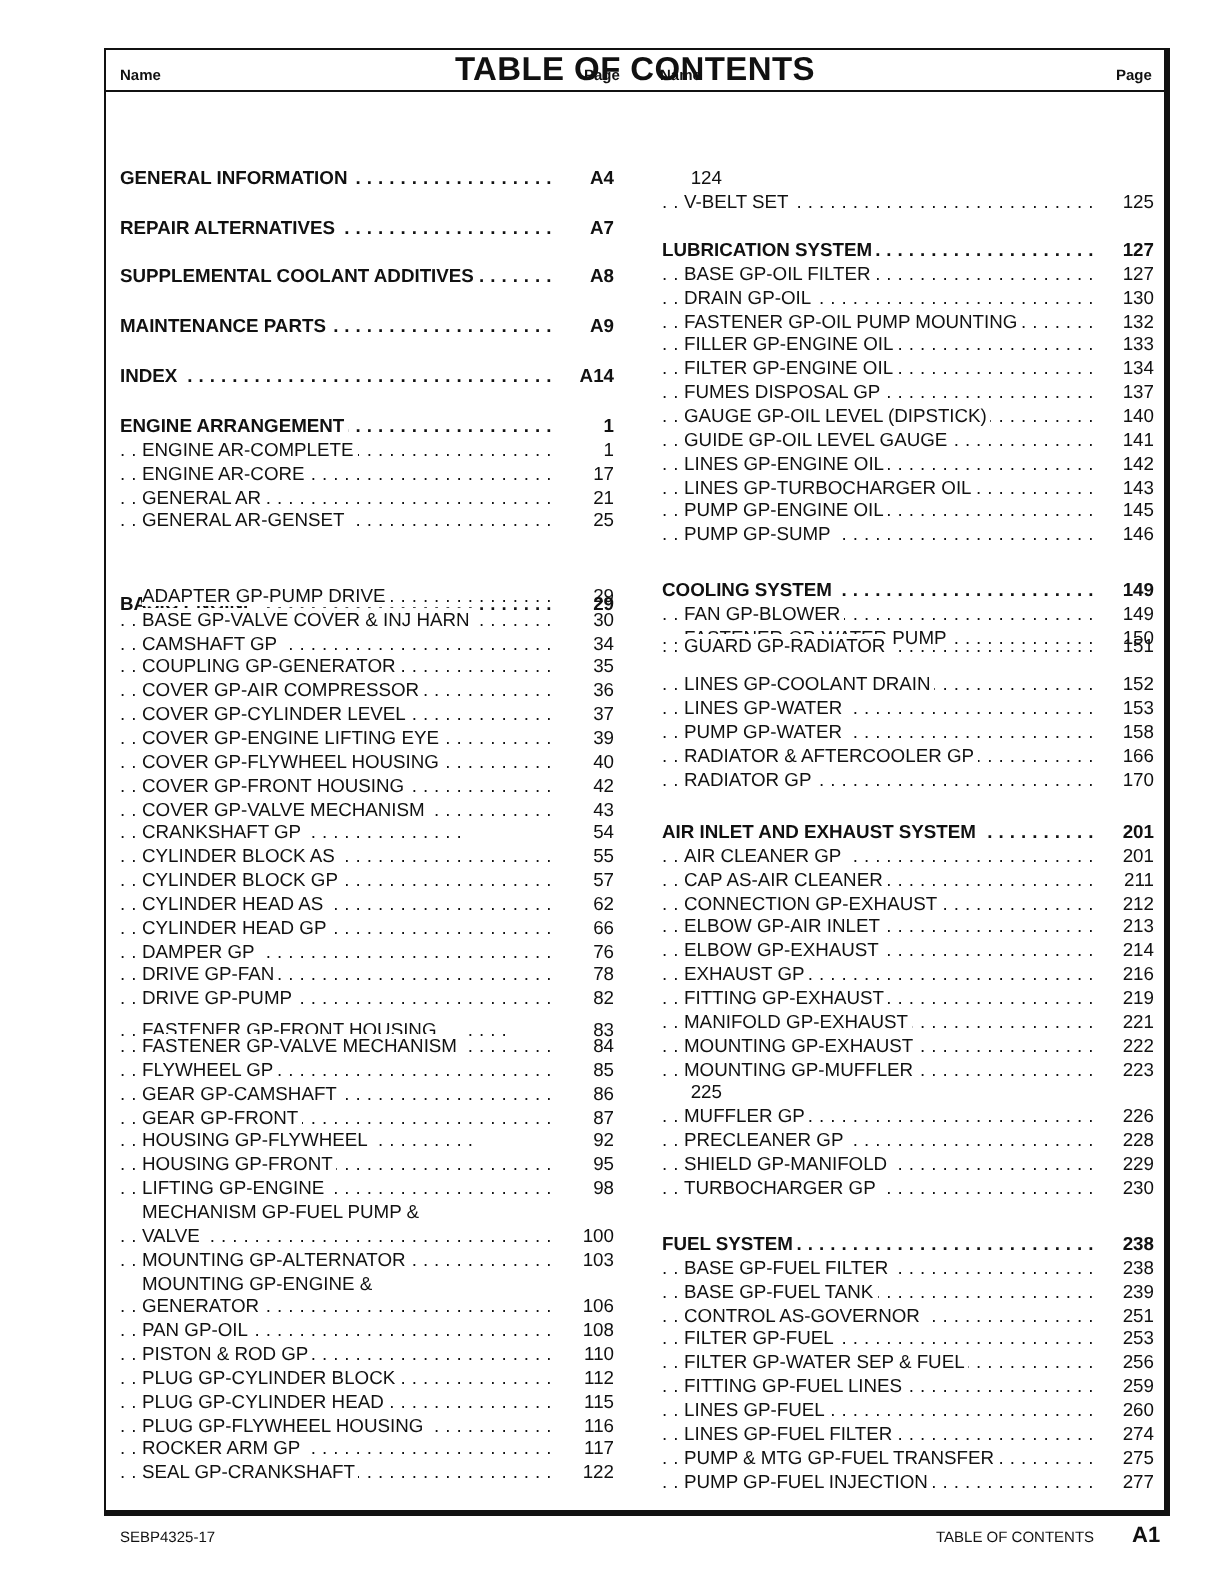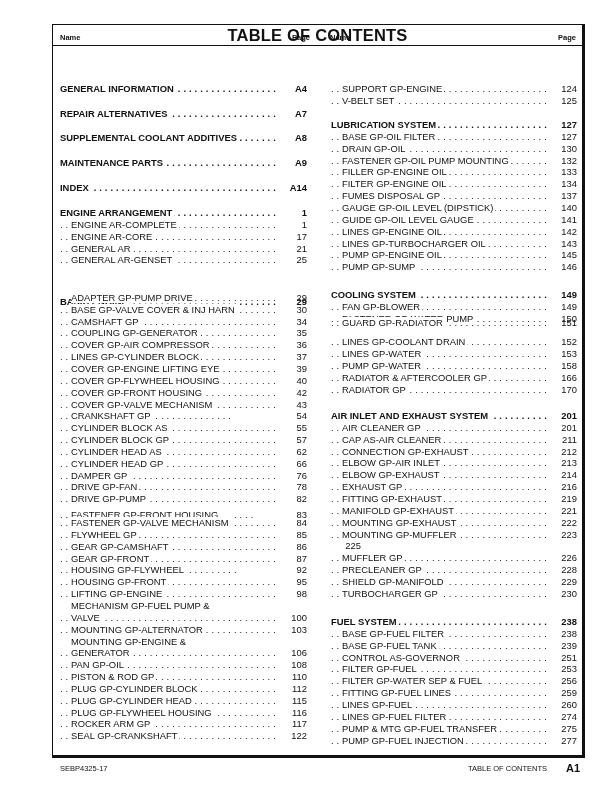--- a/index.html
+++ b/index.html
@@ -89,21 +89,21 @@
     </div>
     <div class="row sub" style="left: 60px; width: 247px; top: 327.4px;">
       <div class="nm"><span class="t">COUPLING GP-GENERATOR</span></div>
       <div class="pg">35</div>
     </div>
     <div class="row sub" style="left: 60px; width: 247px; top: 339.25px;">
       <div class="nm"><span class="t">COVER GP-AIR COMPRESSOR</span></div>
       <div class="pg">36</div>
     </div>
     <div class="row sub" style="left: 60px; width: 247px; top: 351.1px;">
-      <div class="nm"><span class="t">LINES GP-CYLINDER BLOCK</span></div>
+      <div class="nm"><span class="t">COVER GP-CYLINDER LEVEL</span></div>
       <div class="pg">37</div>
     </div>
     <div class="row sub" style="left: 60px; width: 247px; top: 362.95px;">
       <div class="nm"><span class="t">COVER GP-ENGINE LIFTING EYE</span></div>
       <div class="pg">39</div>
     </div>
     <div class="row sub" style="left: 60px; width: 247px; top: 374.8px;">
       <div class="nm"><span class="t">COVER GP-FLYWHEEL HOUSING</span></div>
       <div class="pg">40</div>
     </div>
@@ -223,21 +223,20 @@
       <div class="nm"><span class="t">ROCKER ARM GP</span></div>
       <div class="pg">117</div>
     </div>
     <div class="row sub" style="left: 60px; width: 247px; top: 730.3px;">
       <div class="nm"><span class="t">SEAL GP-CRANKSHAFT</span></div>
       <div class="pg">122</div>
     </div>
   </div>
 <div id="right-col">
     <div class="row sub" style="left: 331px; width: 246px; top: 83px;">
-      <div class="nm"><span class="t">SUPPORT GP-ENGINE</span></div>
       <div class="pg">124</div>
     </div>
     <div class="row sub" style="left: 331px; width: 246px; top: 94.85px;">
       <div class="nm"><span class="t">V-BELT SET</span></div>
       <div class="pg">125</div>
     </div>
     <div class="row sec" style="left: 331px; width: 246px; top: 119px;">
       <div class="nm"><span class="t">LUBRICATION SYSTEM</span></div>
       <div class="pg">127</div>
     </div>

